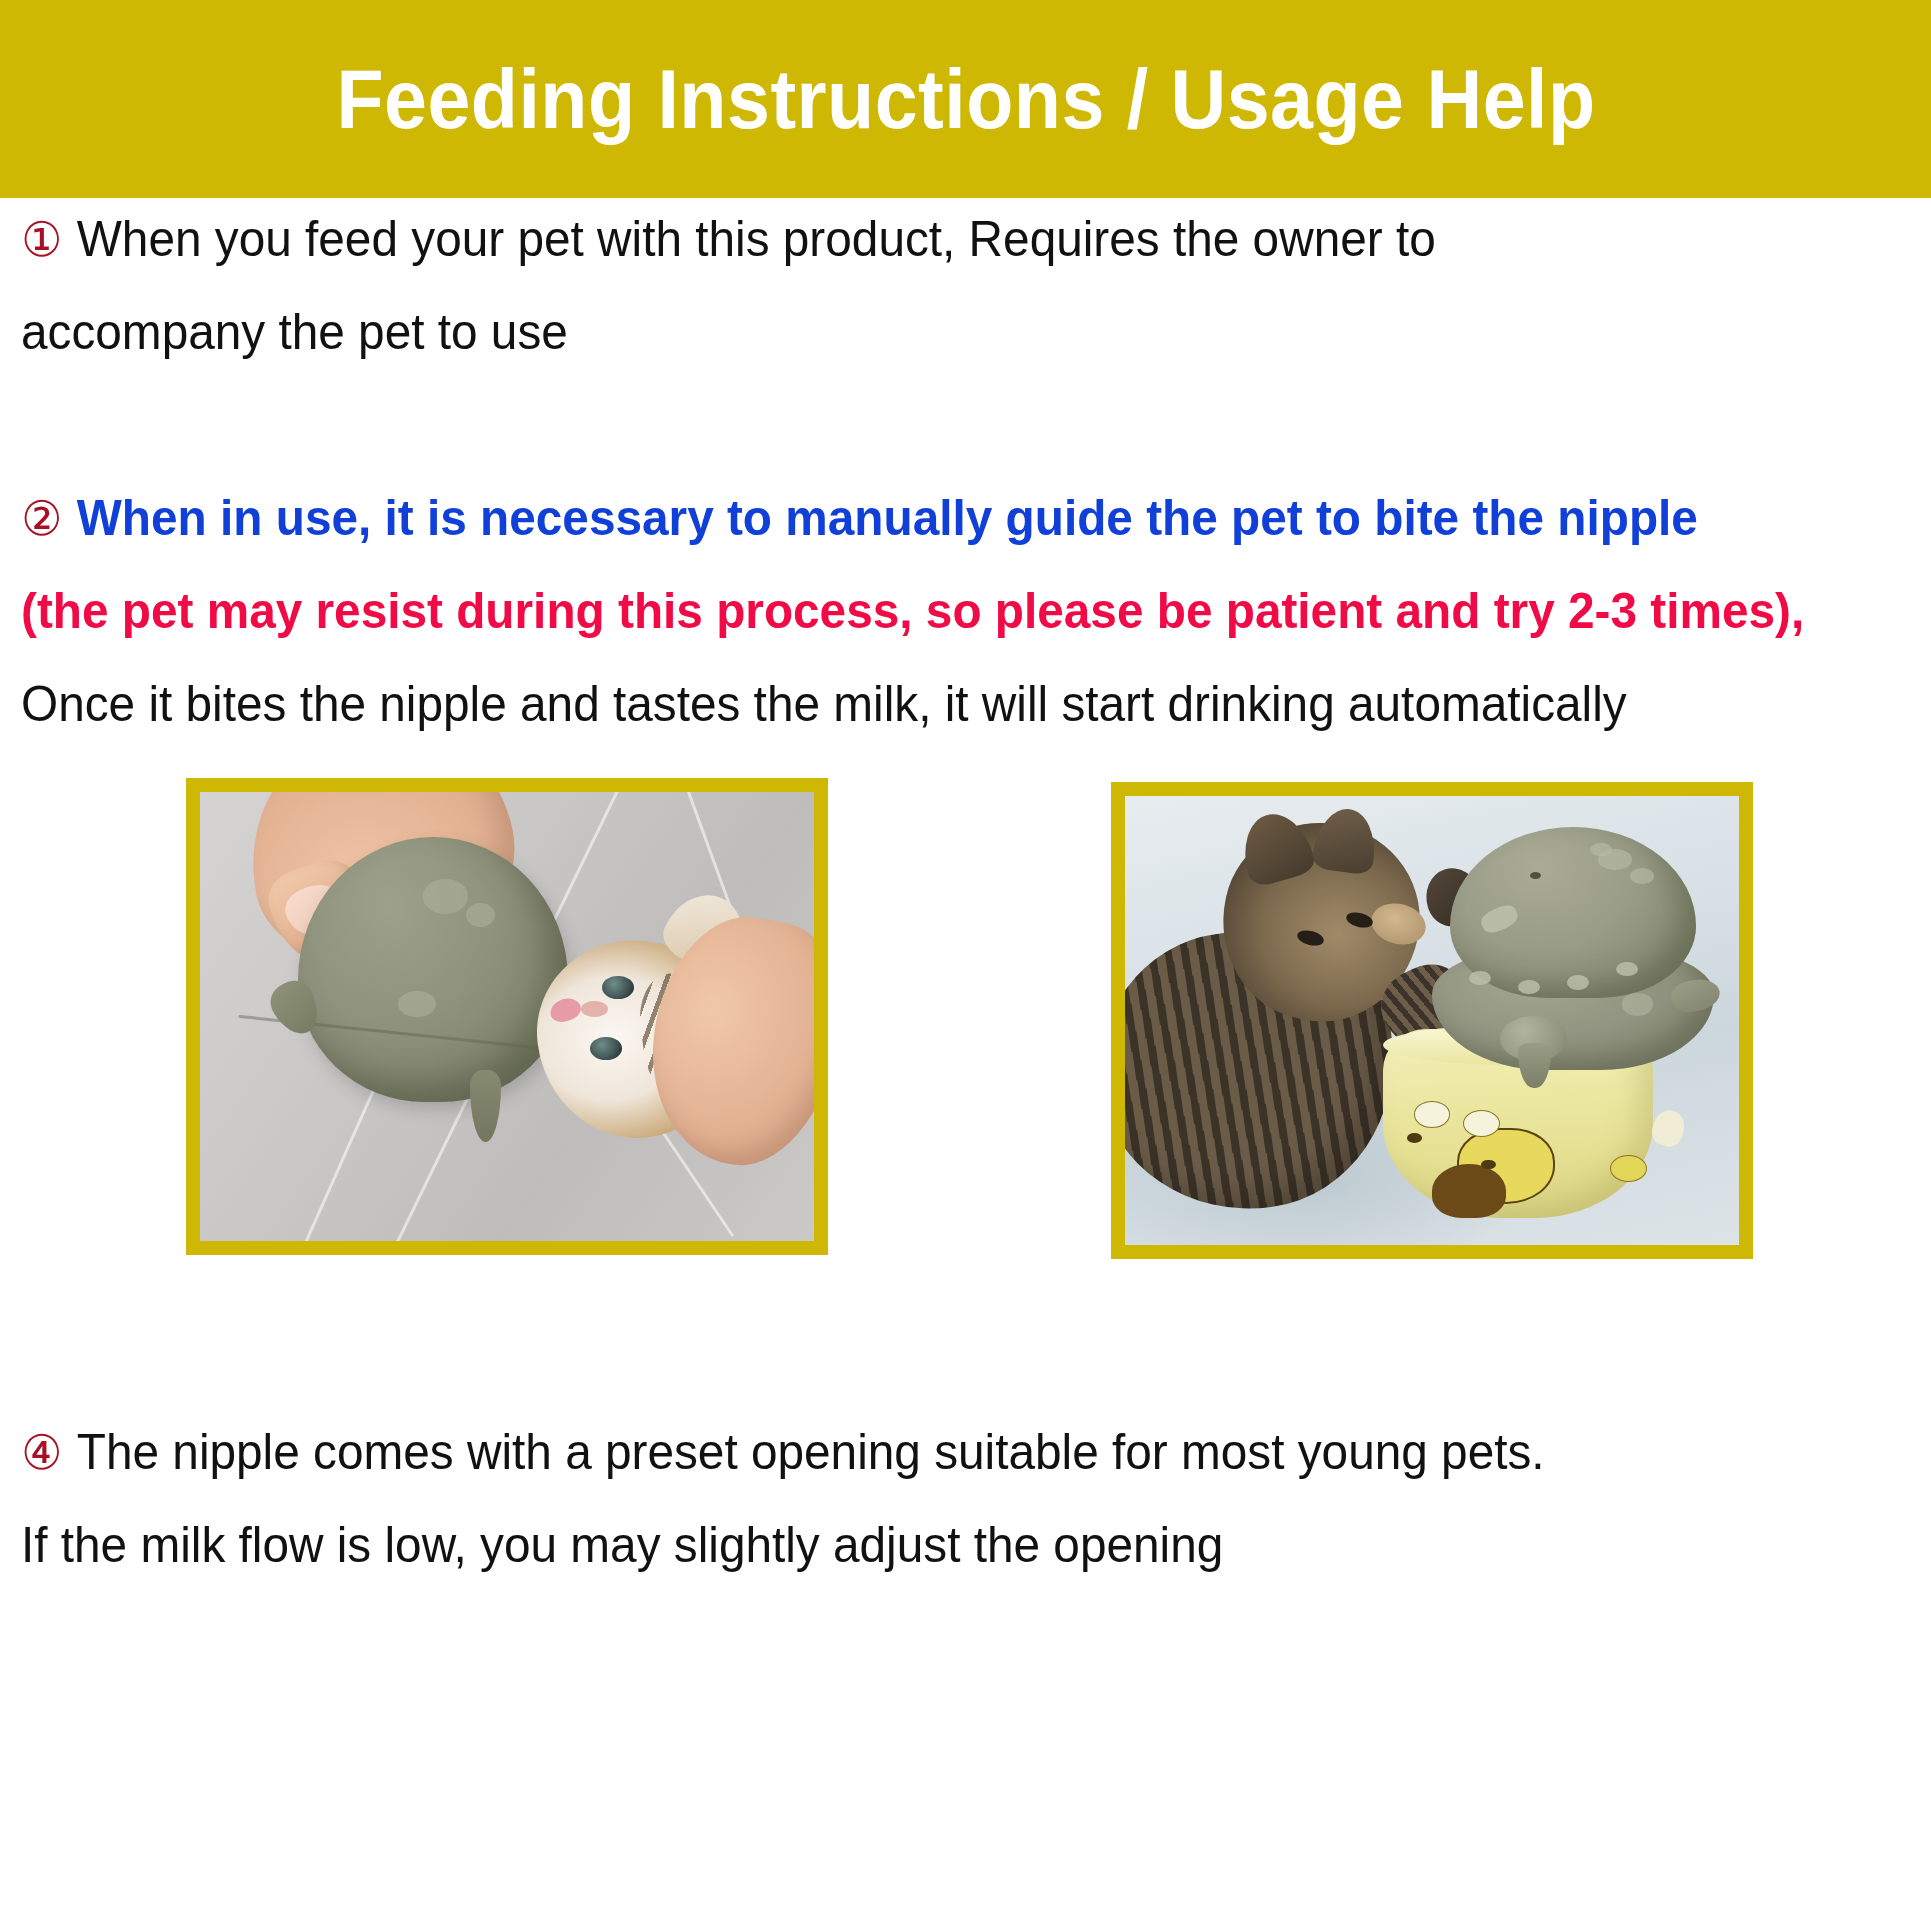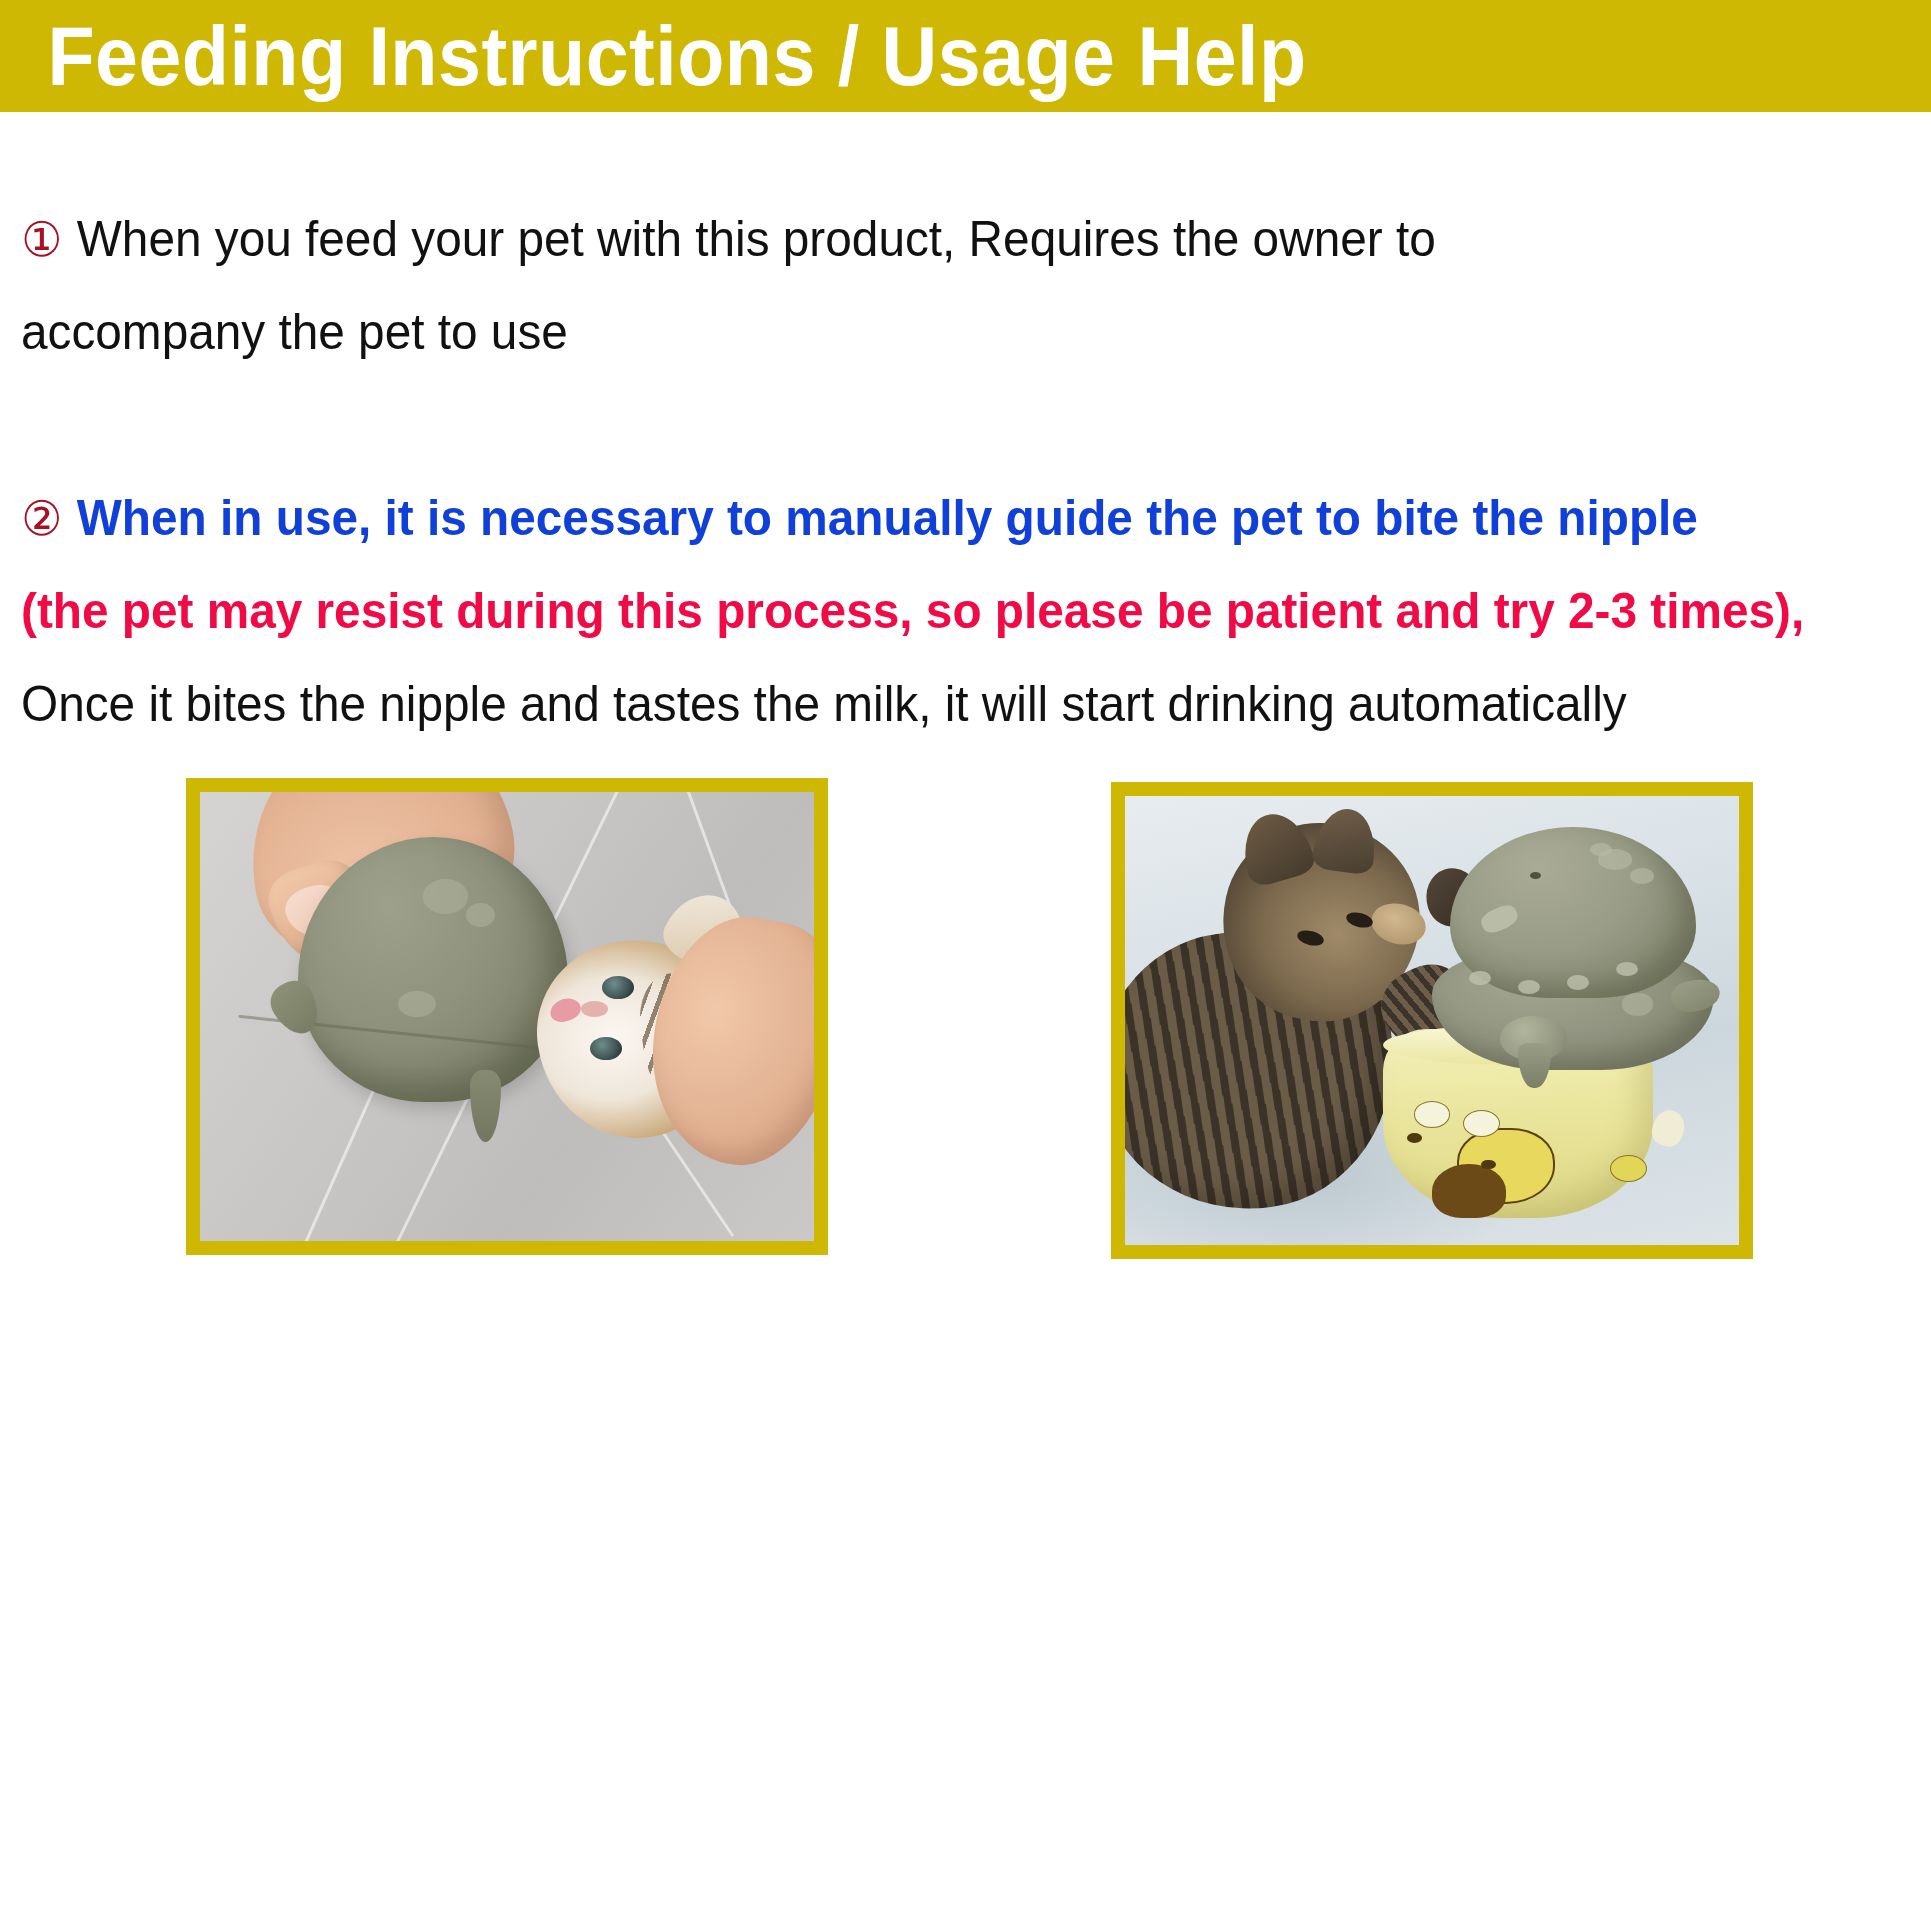--- a/index.html
+++ b/index.html
@@ -15,24 +15,25 @@
     position: relative;
     overflow: hidden;
   }
 
   
   .banner {
     position: absolute;
     left: 0;
     top: 0;
     width: 1931px;
-    height: 112px;
+    height: 198px;
     background: #ceb804;
     display: flex;
     align-items: center;
+    justify-content: center;
   }
 
   .banner-title {
     color: #ffffff;
     font-size: 83px;
     font-weight: bold;
     letter-spacing: 0.5px;
     line-height: 1;
     transform: scaleX(0.93);
     transform-origin: center center;
@@ -673,15 +674,21 @@
     </div>
   </div>
 
 </div>
 
 <div class="content" style="top:1313px;">
 
 
   <div class="gap-lg"></div>
 
+  <div class="para">
+    <div class="line regular">
+      <span class="marker">④</span><span>The nipple comes with a preset opening suitable for most young pets.</span>
+    </div>
+    <div class="line regular">If the milk flow is low, you may slightly adjust the opening</div>
+  </div>
 
 </div>
 
 
 </body></html>

